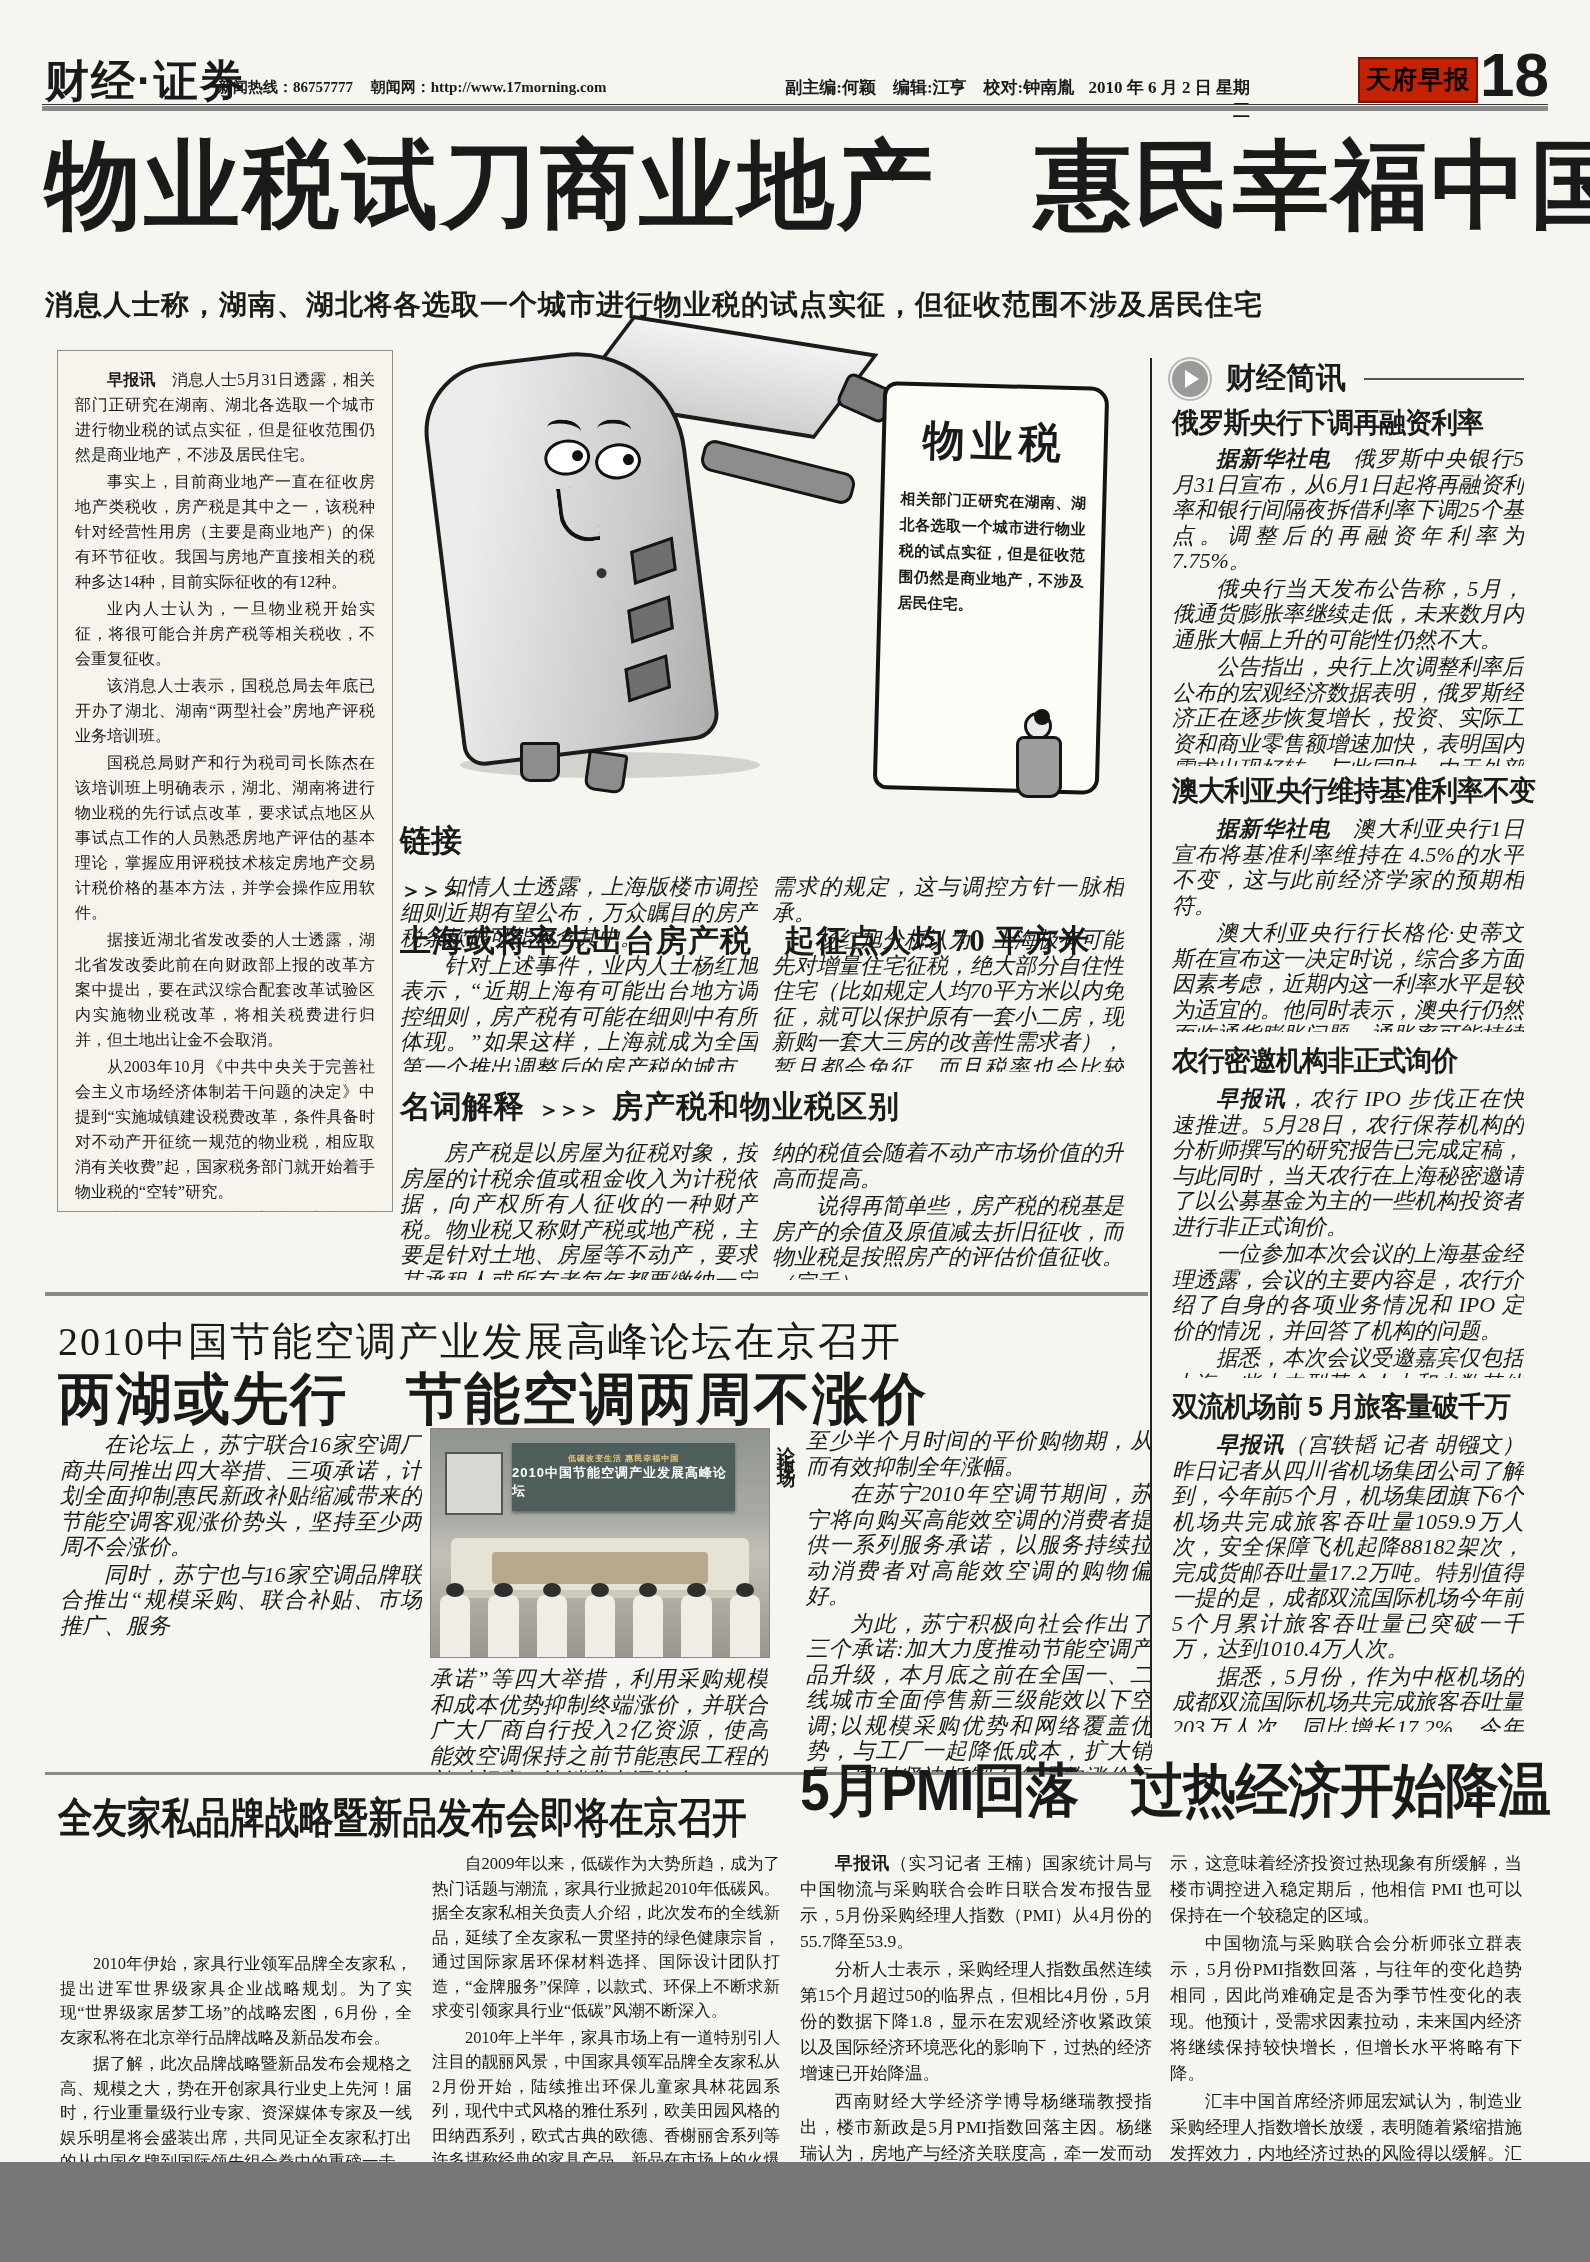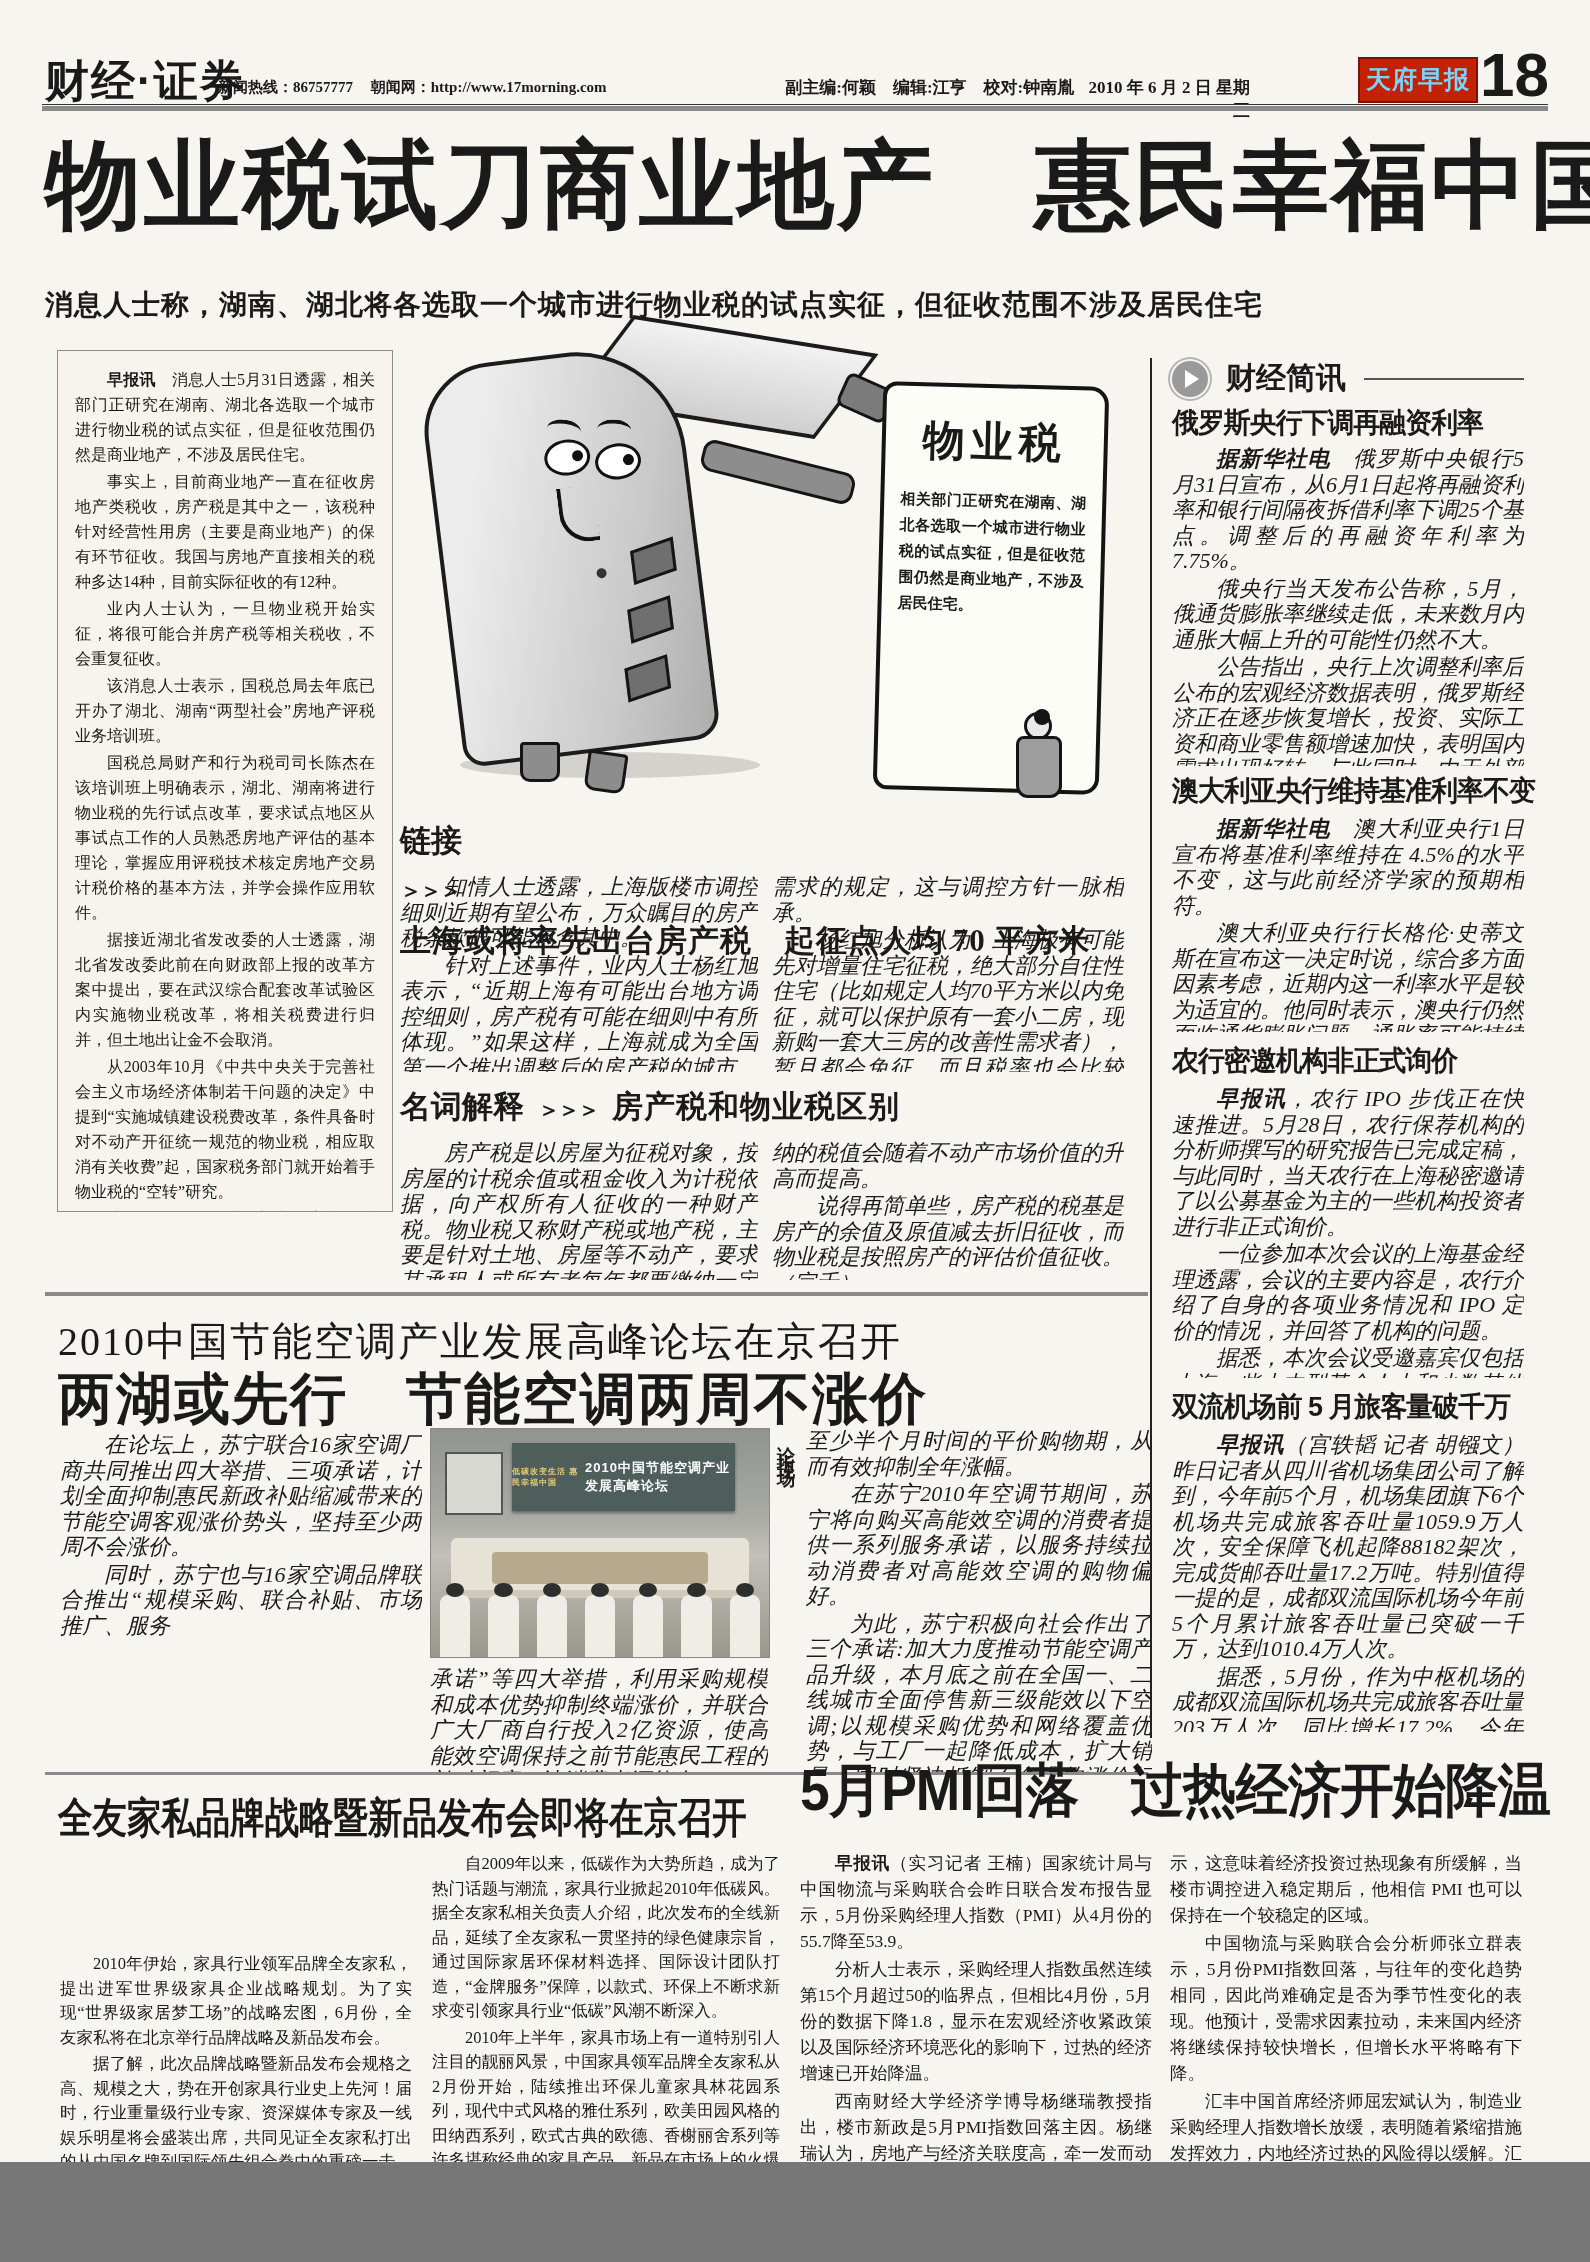--- a/index.html
+++ b/index.html
@@ -8,21 +8,21 @@
   .abs{position:absolute;}
   .sans{font-family:"Liberation Sans",sans-serif;}
   p{margin:0 0 2px 0;text-indent:2em;text-align:justify;}
   .noindent{text-indent:0;}
   .clip{overflow:hidden;}
   .byline{text-align:right;text-indent:0;}
   
   .section-name{font-size:44px;font-weight:900;letter-spacing:2px;}
   .hotline{font-size:15px;font-weight:700;}
   .editors{font-size:17px;font-weight:700;text-align:right;}
-  .paperbox{background:#c42100;color:#7dd3fc;border:2px solid #7c1200;
+  .paperbox{background:#c42100;color:#000000;border:2px solid #7c1200;
             font-size:25px;font-weight:900;text-align:center;line-height:42px;letter-spacing:1px;}
   .pagenum{font-size:62px;font-weight:900;line-height:1;}
   .rule{background:#8a8a8a;}
   .vrule{background:#222;}
   
   .h1{font-size:96px;font-weight:900;letter-spacing:3px;white-space:nowrap;}
   .deck{font-size:28px;font-weight:700;letter-spacing:1px;white-space:nowrap;}
   .kicker{font-size:40px;font-weight:500;letter-spacing:2px;white-space:nowrap;}
   .h2-serif{font-size:56px;font-weight:900;letter-spacing:2px;white-space:nowrap;}
   .h2-sans{font-weight:900;white-space:nowrap;transform-origin:left center;}
@@ -73,21 +73,21 @@
   .grip{position:absolute;left:440px;top:44px;width:46px;height:30px;background:#7b7b7b;border:3px solid #141414;border-radius:8px;transform:rotate(24deg);}
   .legL,.legR{position:absolute;width:34px;height:34px;background:#8d8d8d;border:3px solid #151515;border-radius:4px 4px 10px 10px;}
   .shadow{position:absolute;background:rgba(0,0,0,.14);border-radius:50%;}
   .guy{position:absolute;left:614px;top:376px;width:46px;height:86px;}
   .guy .head{position:absolute;left:10px;top:0;width:22px;height:22px;background:#e9e9e9;border:3px solid #141414;border-radius:50%;}
   .guy .hair{position:absolute;left:20px;top:-3px;width:16px;height:16px;background:#141414;border-radius:50%;}
   .guy .body{position:absolute;left:2px;top:24px;width:40px;height:56px;background:#9d9d9d;border:3px solid #141414;border-radius:8px 8px 12px 12px;}
   
   .photo{background:linear-gradient(#8f948f 0%,#a9aaa4 38%,#c2c0b8 55%,#9a968c 100%);border:1px solid #888;}
   .ph-banner{position:absolute;left:24%;top:6%;width:66%;height:30%;background:#4e5e5a;
-             box-shadow:0 2px 3px rgba(0,0,0,.4);display:flex;flex-direction:row;align-items:center;justify-content:center;}
+             box-shadow:0 2px 3px rgba(0,0,0,.4);display:flex;flex-direction:column;align-items:center;justify-content:center;}
   .ph-b1{font-size:8px;color:#e8c87c;font-weight:700;letter-spacing:1px;font-family:"Liberation Sans",sans-serif;}
   .ph-b2{font-size:13px;color:#fff;font-weight:900;letter-spacing:1px;font-family:"Liberation Sans",sans-serif;}
   .ph-screen{position:absolute;left:4%;top:10%;width:16%;height:26%;background:#d8d8d2;border:2px solid #555;}
   .ph-table{position:absolute;left:6%;top:48%;width:88%;height:26%;background:#e6e2d6;border-radius:6px;
             box-shadow:inset 0 -8px 0 #cfc9b8;}
   .ph-floor{position:absolute;left:18%;top:54%;width:64%;height:14%;background:#b7a98e;border-radius:4px;}
   .chairs{position:absolute;left:0;bottom:0;width:100%;height:30%;display:flex;justify-content:space-around;align-items:flex-end;}
   .chair{width:9%;height:90%;background:#efede6;border-radius:8px 8px 0 0;position:relative;}
   .chair:before{content:"";position:absolute;left:20%;top:-12px;width:60%;height:14px;background:#2e2e2e;border-radius:50%;}
   .vcap{writing-mode:vertical-rl;font-size:18px;font-weight:900;letter-spacing:8px;}

